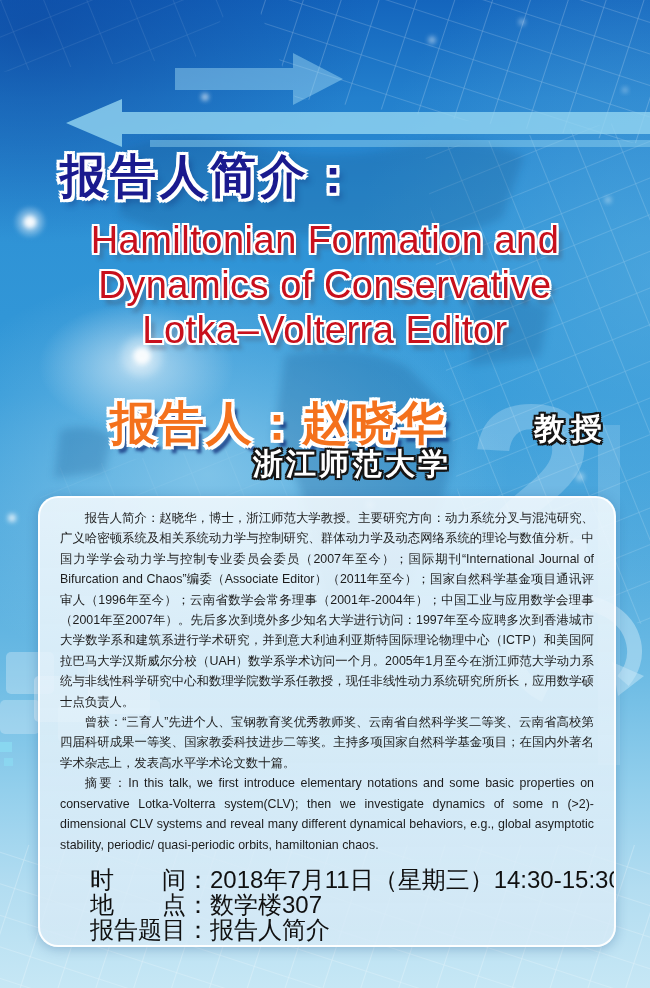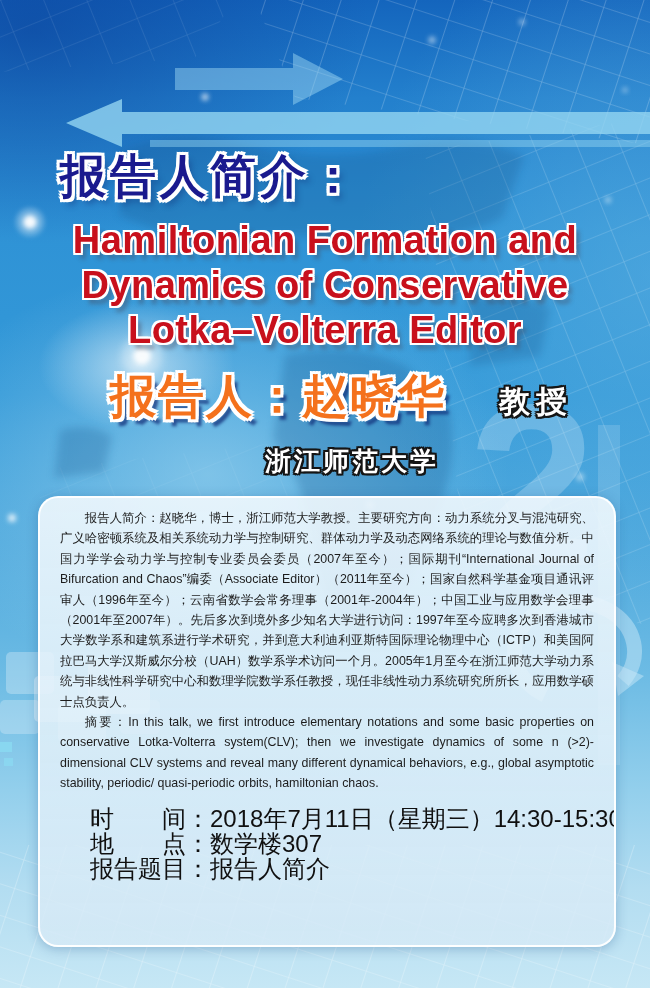--- a/index.html
+++ b/index.html
@@ -20,38 +20,38 @@
     top:56px;text-align:center;font-size:36px;font-weight:900;color:#ffffff;letter-spacing:1px;
     text-shadow:-2px -2px 0 #0c3a92,2px -2px 0 #0c3a92,-2px 2px 0 #0c3a92,2px 2px 0 #0c3a92,
       0 -2px 0 #0c3a92,0 2px 0 #0c3a92,-2px 0 0 #0c3a92,2px 0 0 #0c3a92,4px 5px 4px rgba(6,35,95,.6);
   }
   .talk-label{
     position:absolute;left:60px;top:146px;font-size:46px;font-weight:900;color:#1a1a8e;letter-spacing:4px;
     text-shadow:-3px -3px 0 #fff,3px -3px 0 #fff,-3px 3px 0 #fff,3px 3px 0 #fff,
       0 -3px 0 #fff,0 3px 0 #fff,-3px 0 0 #fff,3px 0 0 #fff,5px 6px 6px rgba(15,40,110,.45);
   }
   .talk-title{
-    top:218px;text-align:center;font-size:38px;line-height:45px;font-weight:700;color:#c8101c;letter-spacing:.5px;
+    top:218px;text-align:center;font-size:38px;line-height:45px;font-weight:400;color:#c8101c;letter-spacing:.5px;
     text-shadow:-2px -2px 0 #fff,2px -2px 0 #fff,-2px 2px 0 #fff,2px 2px 0 #fff,
       0 -2px 0 #fff,0 2px 0 #fff,-2px 0 0 #fff,2px 0 0 #fff,5px 6px 4px rgba(70,70,90,.45);
   }
-  .speaker-row{position:absolute;left:110px;top:366px;display:flex;align-items:baseline;white-space:nowrap;}
+  .speaker-row{position:absolute;left:110px;top:393px;display:flex;align-items:baseline;white-space:nowrap;gap:35px;}
   .speaker-name{
     font-size:46px;font-weight:900;color:#f4711c;letter-spacing:2px;
     text-shadow:-3px -3px 0 #fff,3px -3px 0 #fff,-3px 3px 0 #fff,3px 3px 0 #fff,
       0 -3px 0 #fff,0 3px 0 #fff,-3px 0 0 #fff,3px 0 0 #fff,6px 7px 3px rgba(17,45,120,.75);
   }
   .speaker-rank{
     margin-left:22px;font-size:31px;font-weight:700;color:#ffffff;letter-spacing:6px;
     text-shadow:-2px -2px 0 #151515,2px -2px 0 #151515,-2px 2px 0 #151515,2px 2px 0 #151515,
       0 -2px 0 #151515,0 2px 0 #151515,-2px 0 0 #151515,2px 0 0 #151515;
     padding-left:31px;
   }
   .affiliation{
-    top:444px;text-align:center;padding-left:54px;font-size:26px;font-weight:700;color:#ffffff;letter-spacing:3px;
+    top:444px;text-align:center;padding-left:54px;font-size:30px;font-weight:700;color:#ffffff;letter-spacing:3px;
     text-shadow:-2px -2px 0 #151515,2px -2px 0 #151515,-2px 2px 0 #151515,2px 2px 0 #151515,
       0 -2px 0 #151515,0 2px 0 #151515,-2px 0 0 #151515,2px 0 0 #151515;
   }
   .info-panel{
     position:absolute;left:38px;top:496px;width:578px;height:451px;box-sizing:border-box;
     background:linear-gradient(180deg,rgba(240,248,253,.9),rgba(213,233,246,.84));
     border:2px solid rgba(255,255,255,.95);border-radius:20px;
     box-shadow:0 2px 12px rgba(25,75,135,.3);
     padding:10px 20px 8px 20px;overflow:hidden;
   }
@@ -152,20 +152,21 @@
 
   <div class="speaker-row">
     <span class="speaker-name">报告人：赵晓华</span>
     <span class="speaker-rank">教授</span>
   </div>
 
   <div class="layer affiliation">浙江师范大学</div>
 
   <div class="info-panel">
     <p>报告人简介：赵晓华，博士，浙江师范大学教授。主要研究方向：动力系统分叉与混沌研究、广义哈密顿系统及相关系统动力学与控制研究、群体动力学及动态网络系统的理论与数值分析。中国力学学会动力学与控制专业委员会委员（2007年至今）；国际期刊“International Journal of Bifurcation and Chaos”编委（Associate Editor）（2011年至今）；国家自然科学基金项目通讯评审人（1996年至今）；云南省数学会常务理事（2001年-2004年）；中国工业与应用数学会理事（2001年至2007年）。先后多次到境外多少知名大学进行访问：1997年至今应聘多次到香港城市大学数学系和建筑系进行学术研究，并到意大利迪利亚斯特国际理论物理中心（ICTP）和美国阿拉巴马大学汉斯威尔分校（UAH）数学系学术访问一个月。2005年1月至今在浙江师范大学动力系统与非线性科学研究中心和数理学院数学系任教授，现任非线性动力系统研究所所长，应用数学硕士点负责人。</p>
+    <p>曾获：“三育人”先进个人、宝钢教育奖优秀教师奖、云南省自然科学奖二等奖、云南省高校第四届科研成果一等奖、国家教委科技进步二等奖。主持多项国家自然科学基金项目；在国内外著名学术杂志上，发表高水平学术论文数十篇。</p>
     <p>摘要：In this talk, we first introduce elementary notations and some basic properties on conservative Lotka-Volterra system(CLV); then we investigate dynamics of some n (&gt;2)-dimensional CLV systems and reveal many different dynamical behaviors, e.g., global asymptotic stability, periodic/ quasi-periodic orbits, hamiltonian chaos.</p>
 
     <div class="schedule">
       <div class="schedule-row">
         <span class="schedule-label">时　　间：</span>
         <span class="schedule-value">2018年7月11日（星期三）14:30-15:30</span>
       </div>
       <div class="schedule-row">
         <span class="schedule-label">地　　点：</span>
         <span class="schedule-value">数学楼307</span>

